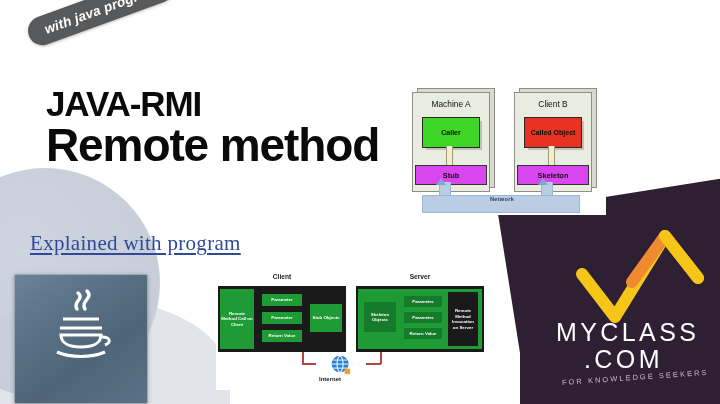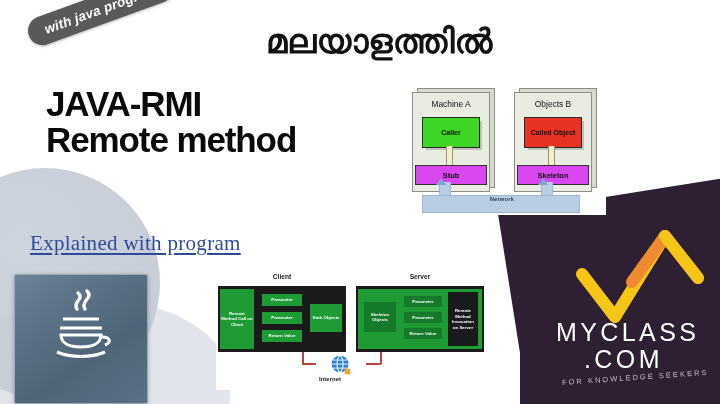--- a/index.html
+++ b/index.html
@@ -73,21 +73,21 @@
   }
 
   
   .title-block{position:absolute;left:46px;top:86px;width:330px;}
   .title-line{
     display:block;color:#0a0a0a;font-weight:700;
     font-family:"Liberation Sans", sans-serif;
     line-height:1.04;letter-spacing:-1.1px;white-space:nowrap;
   }
   .t1{font-size:35px;}
-  .t2{font-size:35px;}
+  .t2{font-size:46px;}
   .t3{font-size:35px;}
 
   
   .explained{
     position:absolute;left:30px;top:231px;
     font-family:"Liberation Serif", serif;
     font-size:21px;color:#2f4a9b;font-weight:400;
     text-decoration:underline;text-underline-offset:3px;
     text-decoration-thickness:2px;white-space:nowrap;
     letter-spacing:.3px;
@@ -210,21 +210,20 @@
       <path d="M62 60 L95 14 L128 56" fill="none" stroke="#f08a30" stroke-width="12" stroke-linecap="round" stroke-linejoin="round"></path>
       <path d="M95 14 L128 56" fill="none" stroke="#f5c518" stroke-width="12" stroke-linecap="round" stroke-linejoin="round"></path>
     </svg>
     <div class="logo-title">MYCLASS</div>
     <div class="logo-sub">.COM</div>
     <div class="logo-tag">FOR KNOWLEDGE SEEKERS</div>
   </div>
 
   <div class="badge">with java program</div>
 
-  <div class="malayalam">മലയാളത്തിൽ</div>
 
   <div class="title-block">
     <span class="title-line t1">JAVA-RMI</span>
     <span class="title-line t2">Remote method</span>
   </div>
 
   <div class="explained">Explained with program</div>
 
   <div class="java-tile">
     <svg class="java-cup" viewBox="0 0 72 74">
@@ -243,21 +242,21 @@
   </div>
 
   <div class="rmi">
     <div class="machine a">
       <div class="machine-label">Machine A</div>
       <div class="inner-box caller">Caller</div>
       <div class="pin" style="left:33px;top:53px;"></div>
       <div class="stub-box">Stub</div>
     </div>
     <div class="machine b">
-      <div class="machine-label">Objects B</div>
+      <div class="machine-label">Client B</div>
       <div class="inner-box called">Called Object</div>
       <div class="pin" style="left:33px;top:53px;"></div>
       <div class="stub-box">Skeleton</div>
     </div>
     <div class="net-leg" style="left:41px;top:102px;height:20px;"></div>
     <div class="net-leg" style="left:143px;top:102px;height:20px;"></div>
     <div class="arrow-up" style="left:38px;top:98px;"></div>
     <div class="arrow-up" style="left:140px;top:98px;"></div>
     <div class="net-bus"></div>
     <div class="net-label">Network</div>

